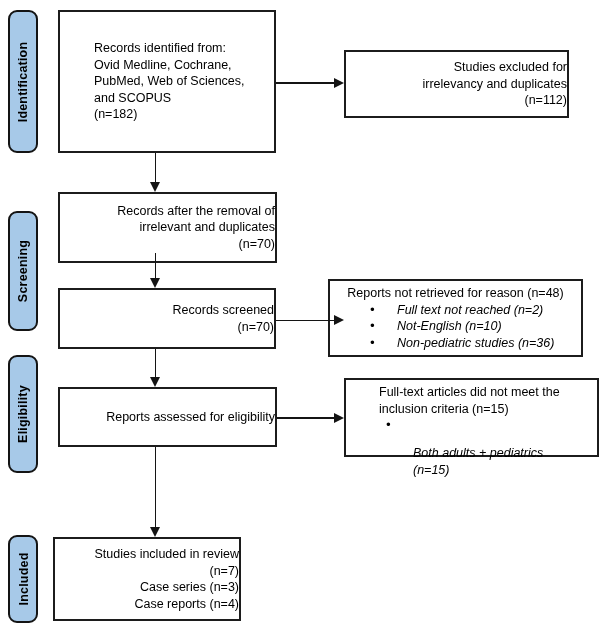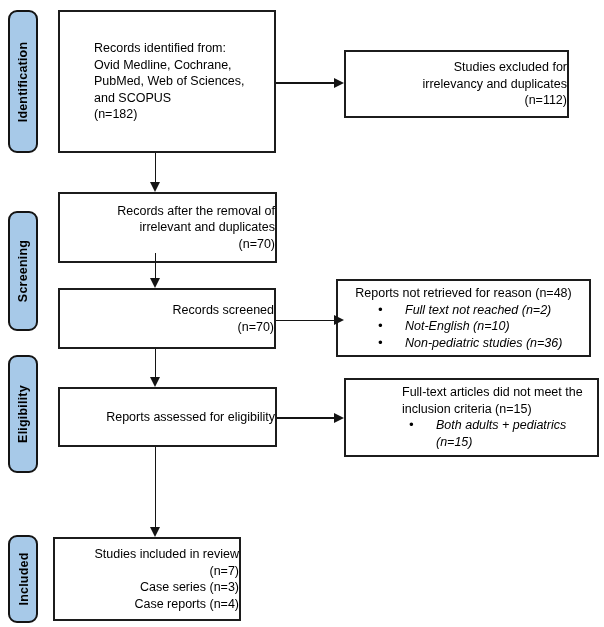--- a/index.html
+++ b/index.html
@@ -39,21 +39,21 @@
   .fbox .line { white-space: nowrap; }
   .txt-center .line { text-align: right; }
   .box-identified { padding-left: 34px; }
   .box-not-retrieved, .box-fulltext-excluded { justify-content: flex-start; padding-top: 4px; }
   .box-not-retrieved .title { text-align: center; white-space: nowrap; }
   .box-fulltext-excluded .intro { padding-left: 33px; white-space: nowrap; }
   .b-row { display: flex; font-style: italic; }
   .b-row .b-dot { flex: none; width: 27px; padding-left: 40px; box-sizing: content-box; }
   .b-row .b-dot::before { content: "\2022"; font-size: 13px; }
   .b-row .b-text { white-space: nowrap; }
-  .b-col { display: flex; flex-direction: column; }
+  .b-col { display: flex; flex-direction: column; margin-top: 28px; }
   
   .vline { position: absolute; width: 1.5px; background: #141414; left: 154.5px; }
   .hline { position: absolute; height: 1.5px; background: #141414; }
   .arr-down {
     position: absolute; width: 0; height: 0; left: 149.8px;
     border-left: 5.5px solid transparent;
     border-right: 5.5px solid transparent;
     border-top: 10px solid #141414;
   }
   .arr-right {
@@ -110,37 +110,37 @@
     <div class="line">Case series (n=3)</div>
     <div class="line">Case reports (n=4)</div>
   </div>
 
   <div class="fbox txt-center" style="left:344px;top:50px;width:225px;height:68px;">
     <div class="line">Studies excluded for</div>
     <div class="line">irrelevancy and duplicates</div>
     <div class="line">(n=112)</div>
   </div>
 
-  <div class="fbox box-not-retrieved" style="left:336px;top:279px;width:255px;height:78px;">
+  <div class="fbox box-not-retrieved" style="left:328px;top:279px;width:255px;height:78px;">
     <div class="title">Reports not retrieved for reason (n=48)</div>
     <div class="b-row">
       <span class="b-dot"></span>
       <span class="b-text">Full text not reached (n=2)</span>
     </div>
     <div class="b-row">
       <span class="b-dot"></span>
       <span class="b-text">Not-English (n=10)</span>
     </div>
     <div class="b-row">
       <span class="b-dot"></span>
       <span class="b-text">Non-pediatric studies (n=36)</span>
     </div>
   </div>
 
-  <div class="fbox box-fulltext-excluded" style="left:344px;top:378px;width:255px;height:79px;padding-left:23px;">
+  <div class="fbox box-fulltext-excluded" style="left:344px;top:378px;width:255px;height:79px;">
     <div class="intro">Full-text articles did not meet the</div>
     <div class="intro">inclusion criteria (n=15)</div>
     <div class="b-row">
       <span class="b-dot"></span>
       <span class="b-col">
         <span class="b-text">Both adults + pediatrics</span>
         <span class="b-text">(n=15)</span>
       </span>
     </div>
   </div>

